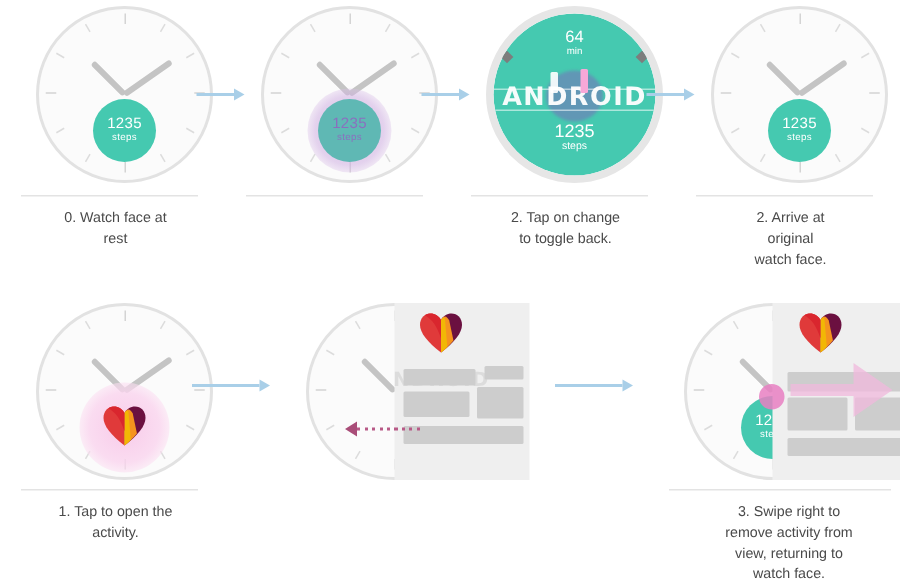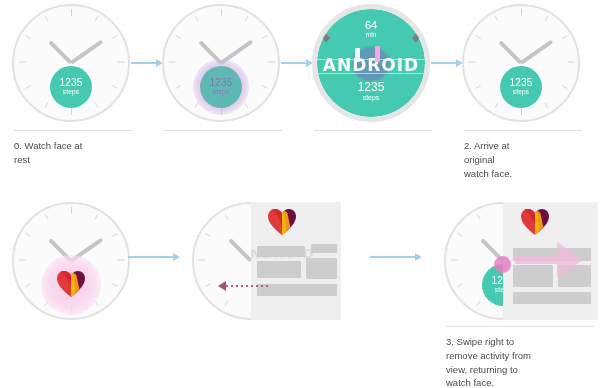--- a/index.html
+++ b/index.html
@@ -34,21 +34,21 @@
     position: absolute;
     top: 0;
     width: 150px;
     height: 194px;
   }
 
   
   .stage {
     position: absolute;
     top: 2px;
-    left: 0;
+    left: 12px;
     width: 150px;
     height: 124px;
     text-decoration: underline;
   }
 
   
   .watch {
     position: absolute;
     width: 118px;
     height: 118px;
@@ -329,20 +329,21 @@
     border-bottom: 4px solid transparent;
     border-left: 7px solid #a9cfe8;
   }
 
   
   .caption {
     position: absolute;
     top: 130px;
     left: 14px;
     width: 126px;
+    text-align: center;
   }
   .caption .rule {
     width: 118px;
     height: 1px;
     background: #e3e3e3;
     margin-bottom: 8px;
   }
   .caption .txt {
     font-size: 9.5px;
     line-height: 1.45;
@@ -449,20 +450,22 @@
               <div class="t-value">1235</div>
               <div class="t-unit">steps</div>
             </div>
           </div>
           <div class="bezel-dot left"></div>
           <div class="bezel-dot right"></div>
         </div>
       </div>
       <div class="caption">
         <div class="rule"></div>
+        <div class="txt">2.  Tap on change
+to toggle back.</div>
       </div>
     </div>
 
     <div class="flow-arrow" style="left:431px; top:57px; width:32px;">
       <div class="shaft" style="width:25px;"></div>
       <div class="head" style="left:25px;"></div>
     </div>
 
     <div class="panel" style="left:450px;">
       <div class="stage">
@@ -525,20 +528,25 @@
                 <path d="M15 27 C6 20 1 14 1 8.5 C1 4 4.2 1 8 1 C11 1 13.6 2.8 15 5.3 Z" fill="#e03a3a"></path>
                 <path d="M15 5.3 C16.4 2.8 19 1 22 1 C25.8 1 29 4 29 8.5 C29 14 24 20 15 27 Z" fill="#6b1040"></path>
                 <path d="M15 5.3 L15 27 C18.6 24.2 21.4 21.5 23.3 19 L20.5 5.6 C19.1 3 17 1.4 15 5.3 Z" fill="#f5931e"></path>
                 <path d="M15 5.3 L15 27 C16.6 25.7 18 24.4 19.2 23.1 L17.6 4.2 C16.7 3.3 15.7 3.9 15 5.3 Z" fill="#f2b705"></path>
                 <path d="M15 5.3 C13.6 2.8 11 1 8 1 C6.6 1 5.3 1.4 4.2 2.1 C6.3 3.4 8.6 5 10.6 8 C12.2 10.4 13.6 13.6 15 17.5 Z" fill="#d9262e"></path>
               </svg>
             </div>
           </div>
         </div>
       </div>
+      <div class="caption" style="top:132px;">
+        <div class="rule"></div>
+        <div class="txt">1.  Tap to open the
+activity.</div>
+      </div>
     </div>
 
     <div class="flow-arrow" style="left:128px; top:57px; width:52px;">
       <div class="shaft" style="width:45px;"></div>
       <div class="head" style="left:45px;"></div>
     </div>
 
     <div class="panel" style="left:180px; width:180px;">
       <div class="stage" style="top:6px; width:180px;">
         <div class="watch" style="left:12px;">

